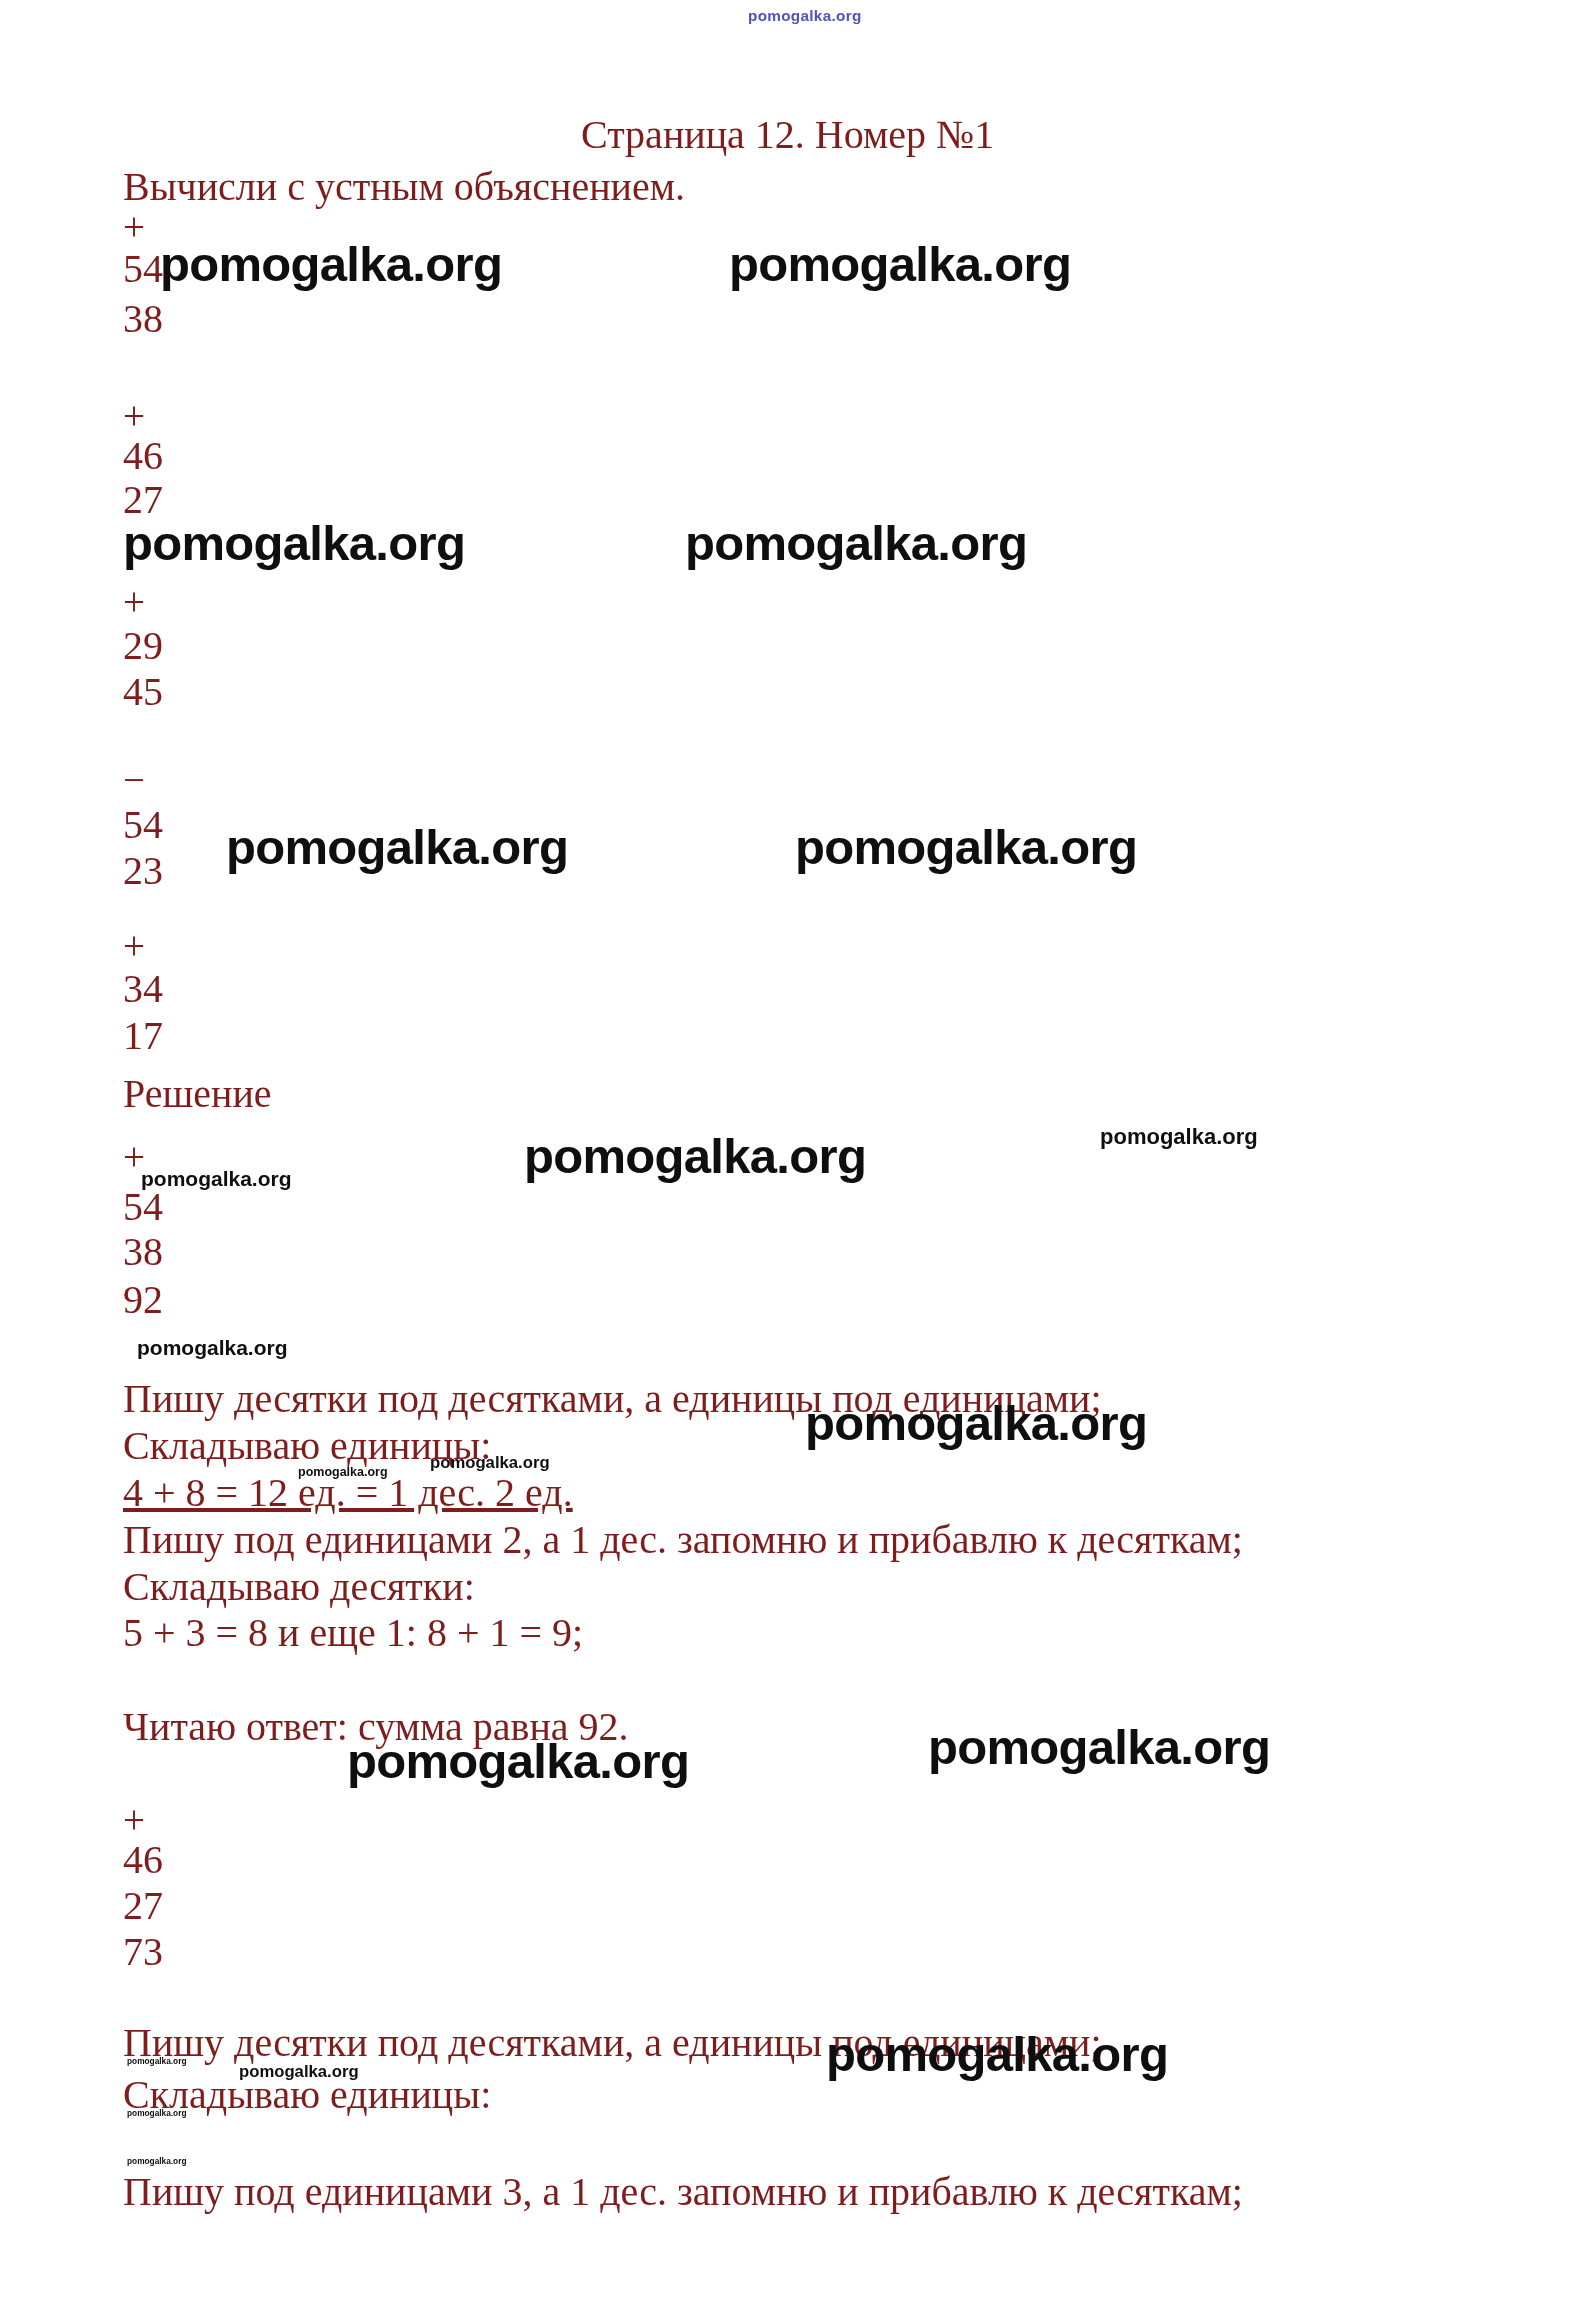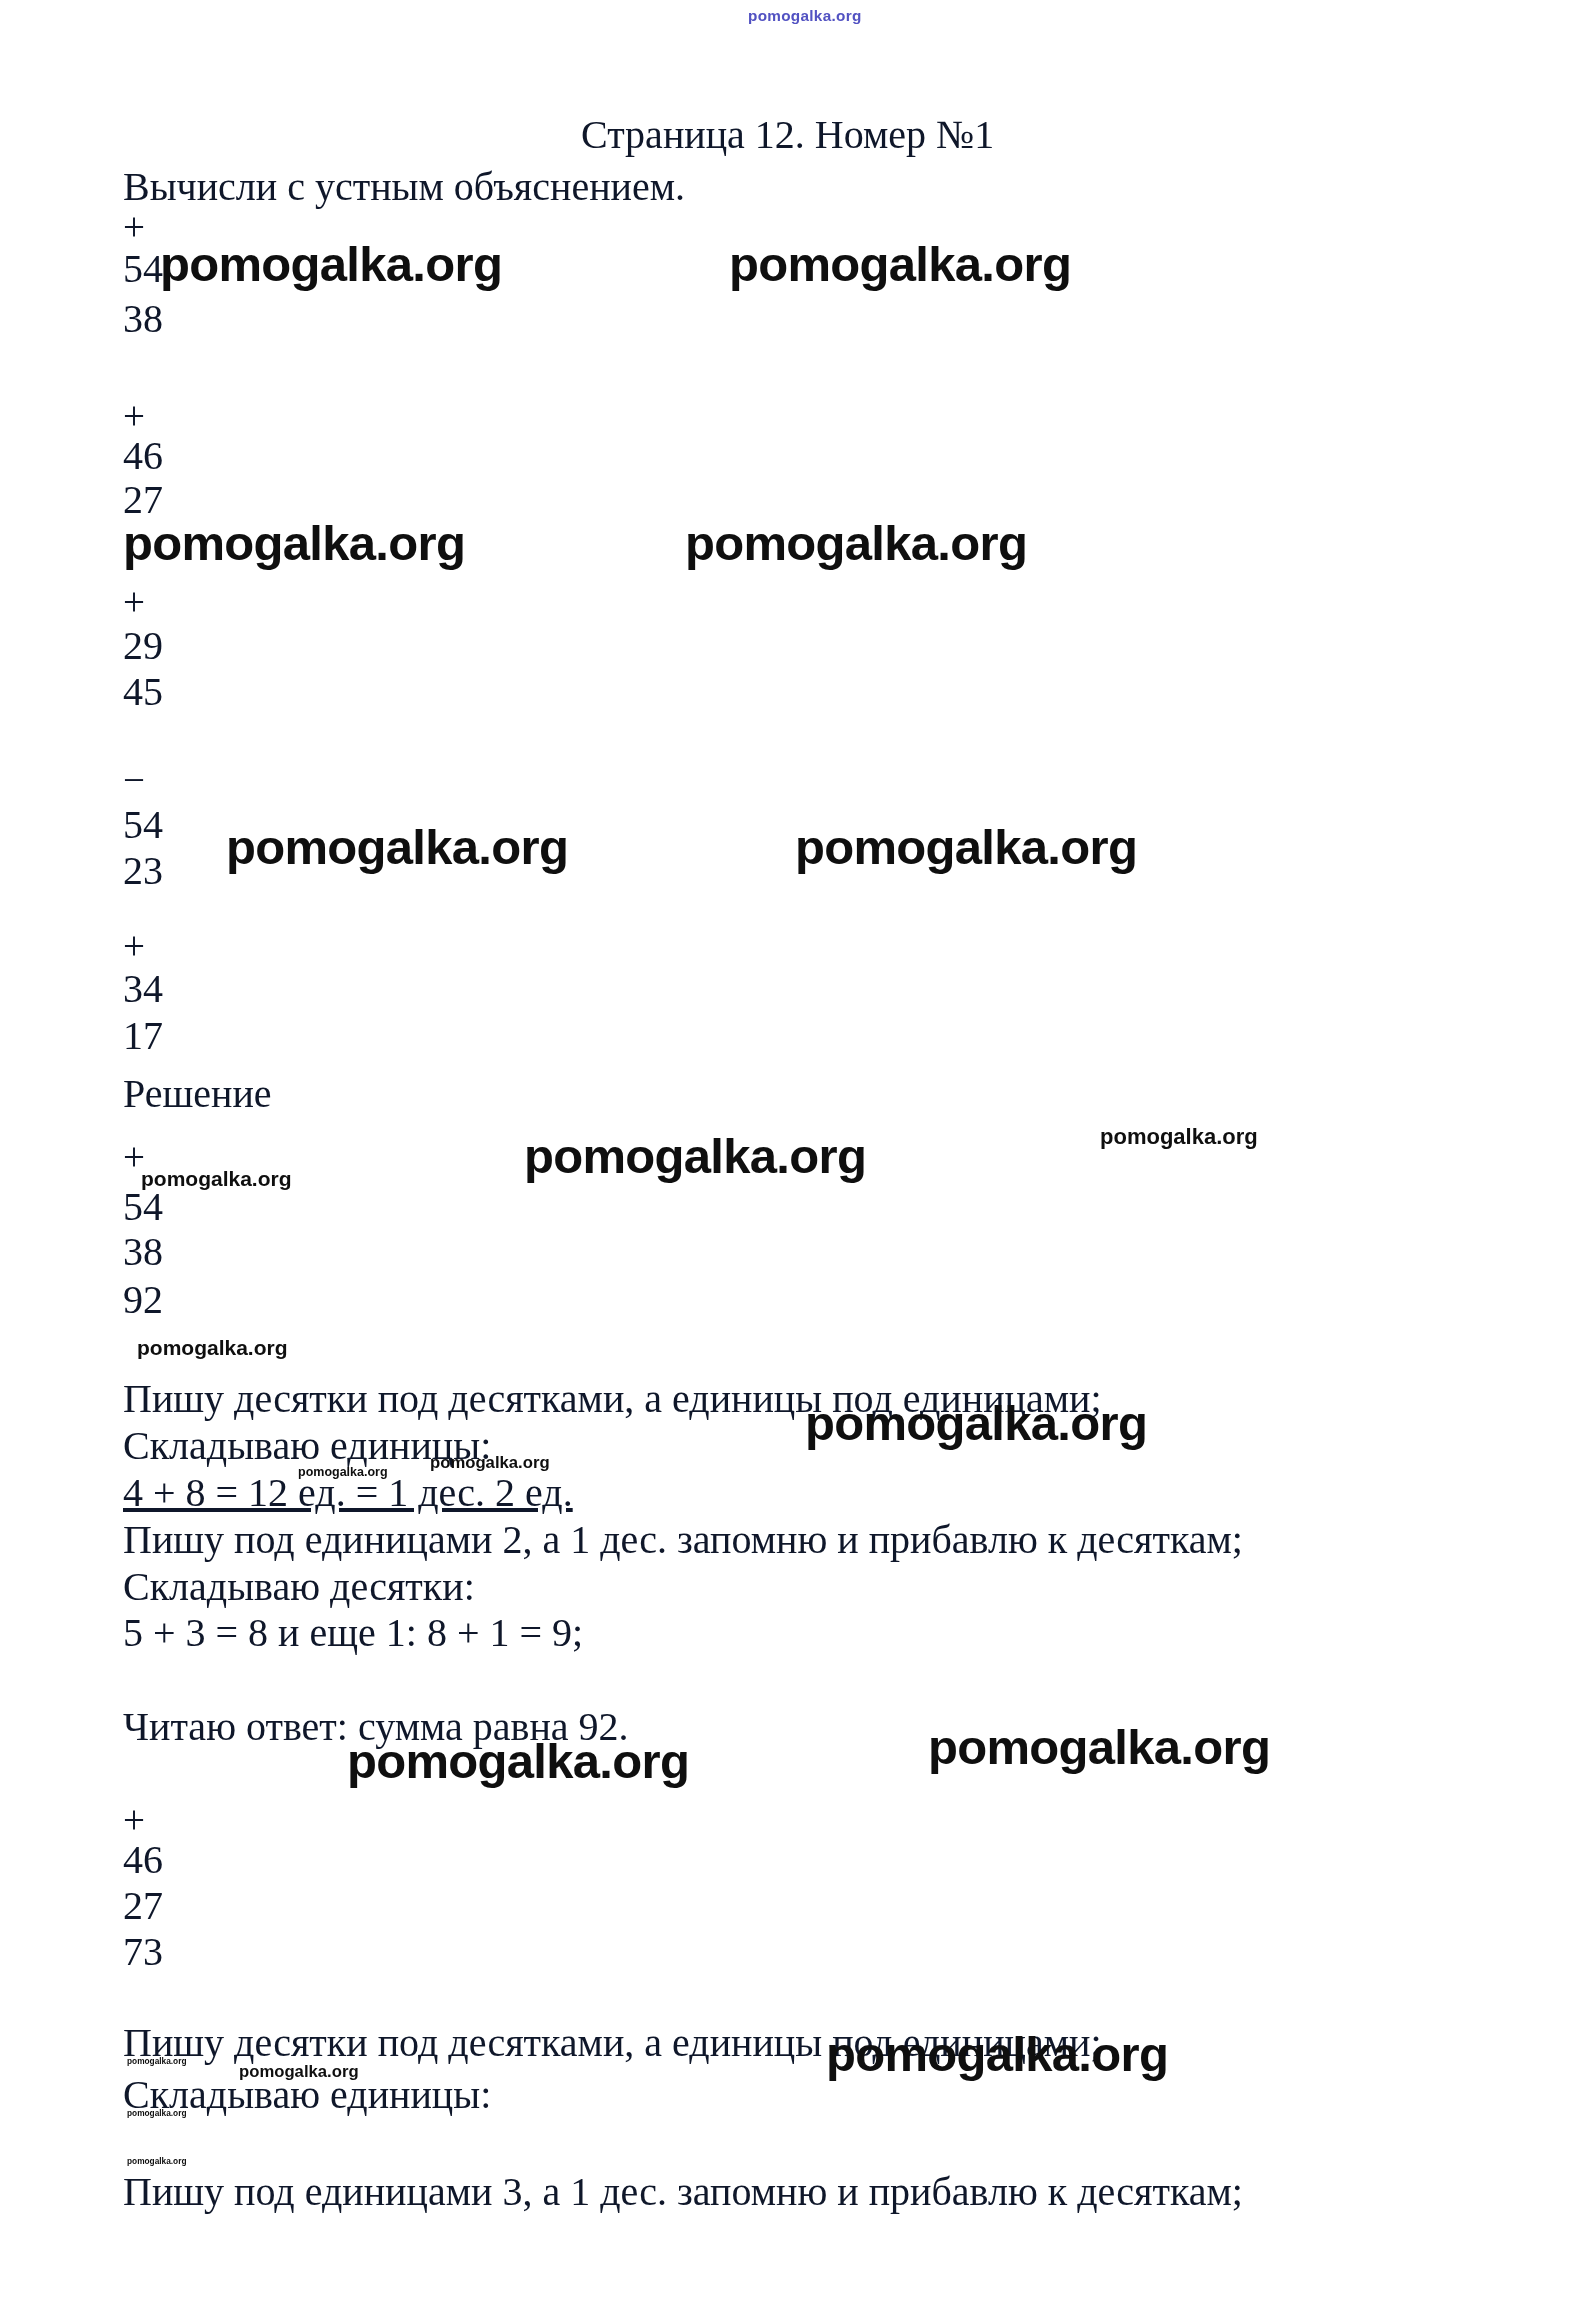--- a/index.html
+++ b/index.html
@@ -15,21 +15,21 @@
     overflow: hidden;
     font-family: "Liberation Serif", serif;
     color: #141414;
   }
   .ln {
     position: absolute;
     font-family: "Liberation Serif", serif;
     font-size: 40px;
     line-height: 1.15;
     white-space: nowrap;
-    color: #0f172a;
+    color: #7f1d1d;
   }
   .op {
     font-size: 39px;
   }
   .wm {
     position: absolute;
     font-family: "Liberation Sans", sans-serif;
     font-weight: 600;
     white-space: nowrap;
     color: #0f0f0f;

